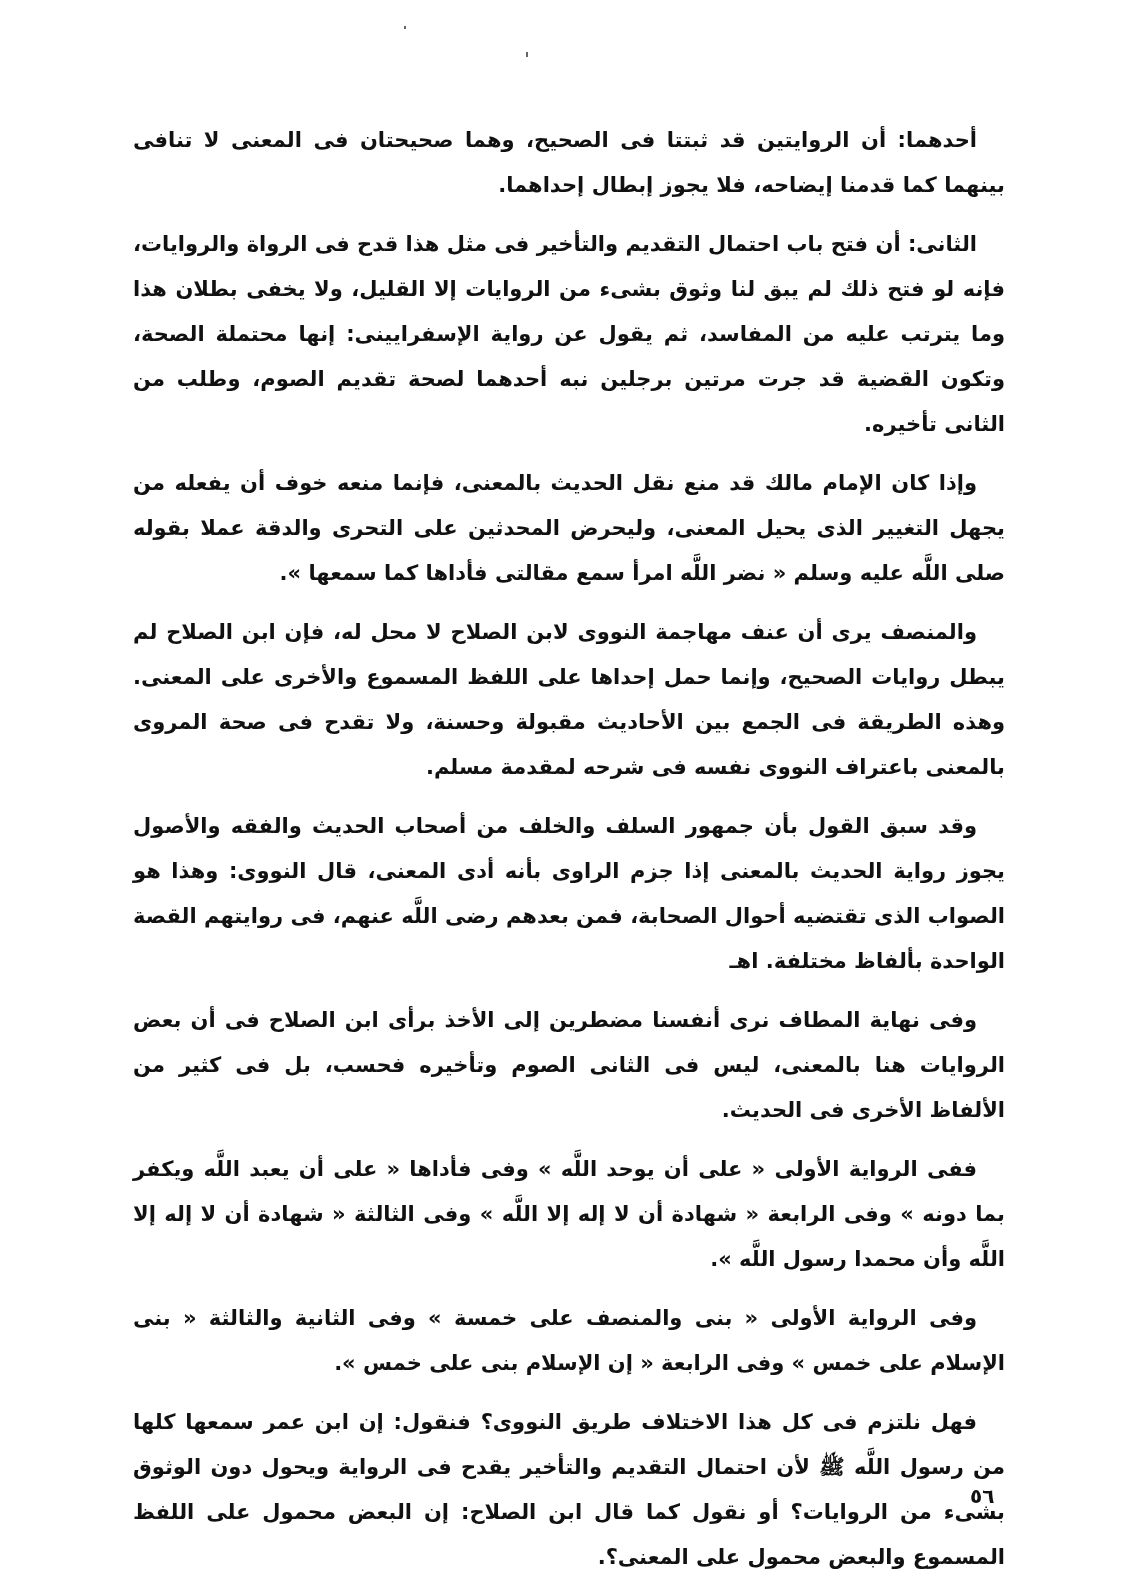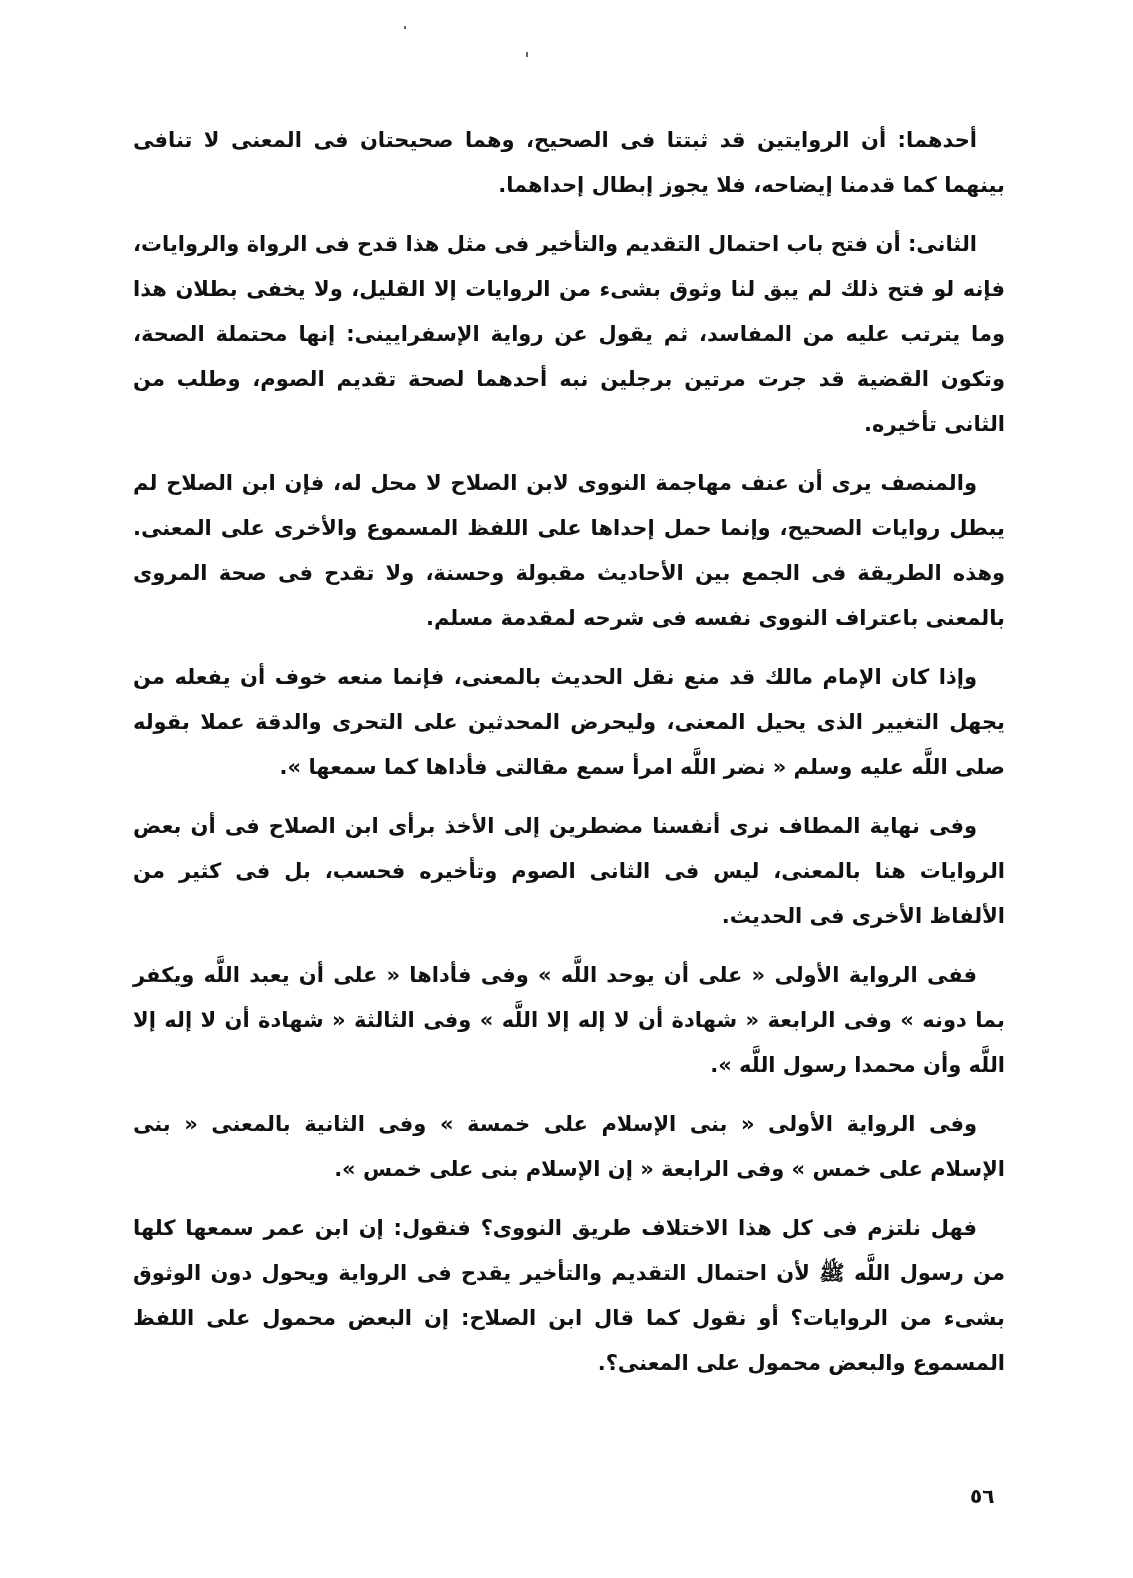--- a/index.html
+++ b/index.html
@@ -58,23 +58,24 @@
 </head>
 <body>
 
 <div class="page">
   <div class="speck" style="left:404px; top:26px; width:2px; height:3px;"></div>
   <div class="speck" style="left:526px; top:52px; width:2px; height:5px;"></div>
 
   <div class="text-block">
     <p class="para">أحدهما: أن الروايتين قد ثبتتا فى الصحيح، وهما صحيحتان فى المعنى لا تنافى بينهما كما قدمنا إيضاحه، فلا يجوز إبطال إحداهما.</p>
     <p class="para">الثانى: أن فتح باب احتمال التقديم والتأخير فى مثل هذا قدح فى الرواة والروايات، فإنه لو فتح ذلك لم يبق لنا وثوق بشىء من الروايات إلا القليل، ولا يخفى بطلان هذا وما يترتب عليه من المفاسد، ثم يقول عن رواية الإسفرايينى: إنها محتملة الصحة، وتكون القضية قد جرت مرتين برجلين نبه أحدهما لصحة تقديم الصوم، وطلب من الثانى تأخيره.</p>
+    <p class="para">وإذا كان الإمام مالك قد منع نقل الحديث بالمعنى، فإنما منعه خوف أن يفعله من يجهل التغيير الذى يحيل المعنى، وليحرض المحدثين على التحرى والدقة عملا بقوله صلى اللَّه عليه وسلم « نضر اللَّه امرأ سمع مقالتى فأداها كما سمعها ».</p>
     <p class="para">والمنصف يرى أن عنف مهاجمة النووى لابن الصلاح لا محل له، فإن ابن الصلاح لم يبطل روايات الصحيح، وإنما حمل إحداها على اللفظ المسموع والأخرى على المعنى. وهذه الطريقة فى الجمع بين الأحاديث مقبولة وحسنة، ولا تقدح فى صحة المروى بالمعنى باعتراف النووى نفسه فى شرحه لمقدمة مسلم.</p>
-    <p class="para">وإذا كان الإمام مالك قد منع نقل الحديث بالمعنى، فإنما منعه خوف أن يفعله من يجهل التغيير الذى يحيل المعنى، وليحرض المحدثين على التحرى والدقة عملا بقوله صلى اللَّه عليه وسلم « نضر اللَّه امرأ سمع مقالتى فأداها كما سمعها ».</p>
+    <p class="para">وقد سبق القول بأن جمهور السلف والخلف من أصحاب الحديث والفقه والأصول يجوز رواية الحديث بالمعنى إذا جزم الراوى بأنه أدى المعنى، قال النووى: وهذا هو الصواب الذى تقتضيه أحوال الصحابة، فمن بعدهم رضى اللَّه عنهم، فى روايتهم القصة الواحدة بألفاظ مختلفة. اهـ</p>
     <p class="para">وفى نهاية المطاف نرى أنفسنا مضطرين إلى الأخذ برأى ابن الصلاح فى أن بعض الروايات هنا بالمعنى، ليس فى الثانى الصوم وتأخيره فحسب، بل فى كثير من الألفاظ الأخرى فى الحديث.</p>
     <p class="para">ففى الرواية الأولى « على أن يوحد اللَّه » وفى فأداها « على أن يعبد اللَّه ويكفر بما دونه » وفى الرابعة « شهادة أن لا إله إلا اللَّه » وفى الثالثة « شهادة أن لا إله إلا اللَّه وأن محمدا رسول اللَّه ».</p>
-    <p class="para">وفى الرواية الأولى « بنى الإسلام على خمسة » وفى الثانية بالمعنى « بنى الإسلام على خمس » وفى الرابعة « إن الإسلام بنى على خمس ».</p>
+    <p class="para">وفى الرواية الأولى « بنى والمنصف على خمسة » وفى الثانية والثالثة « بنى الإسلام على خمس » وفى الرابعة « إن الإسلام بنى على خمس ».</p>
     <p class="para">فهل نلتزم فى كل هذا الاختلاف طريق النووى؟ فنقول: إن ابن عمر سمعها كلها من رسول اللَّه ﷺ لأن احتمال التقديم والتأخير يقدح فى الرواية ويحول دون الوثوق بشىء من الروايات؟ أو نقول كما قال ابن الصلاح: إن البعض محمول على اللفظ المسموع والبعض محمول على المعنى؟.</p>
 
   </div>
 
   <div class="page-number">٥٦</div>
 </div>
 
 </body></html>

